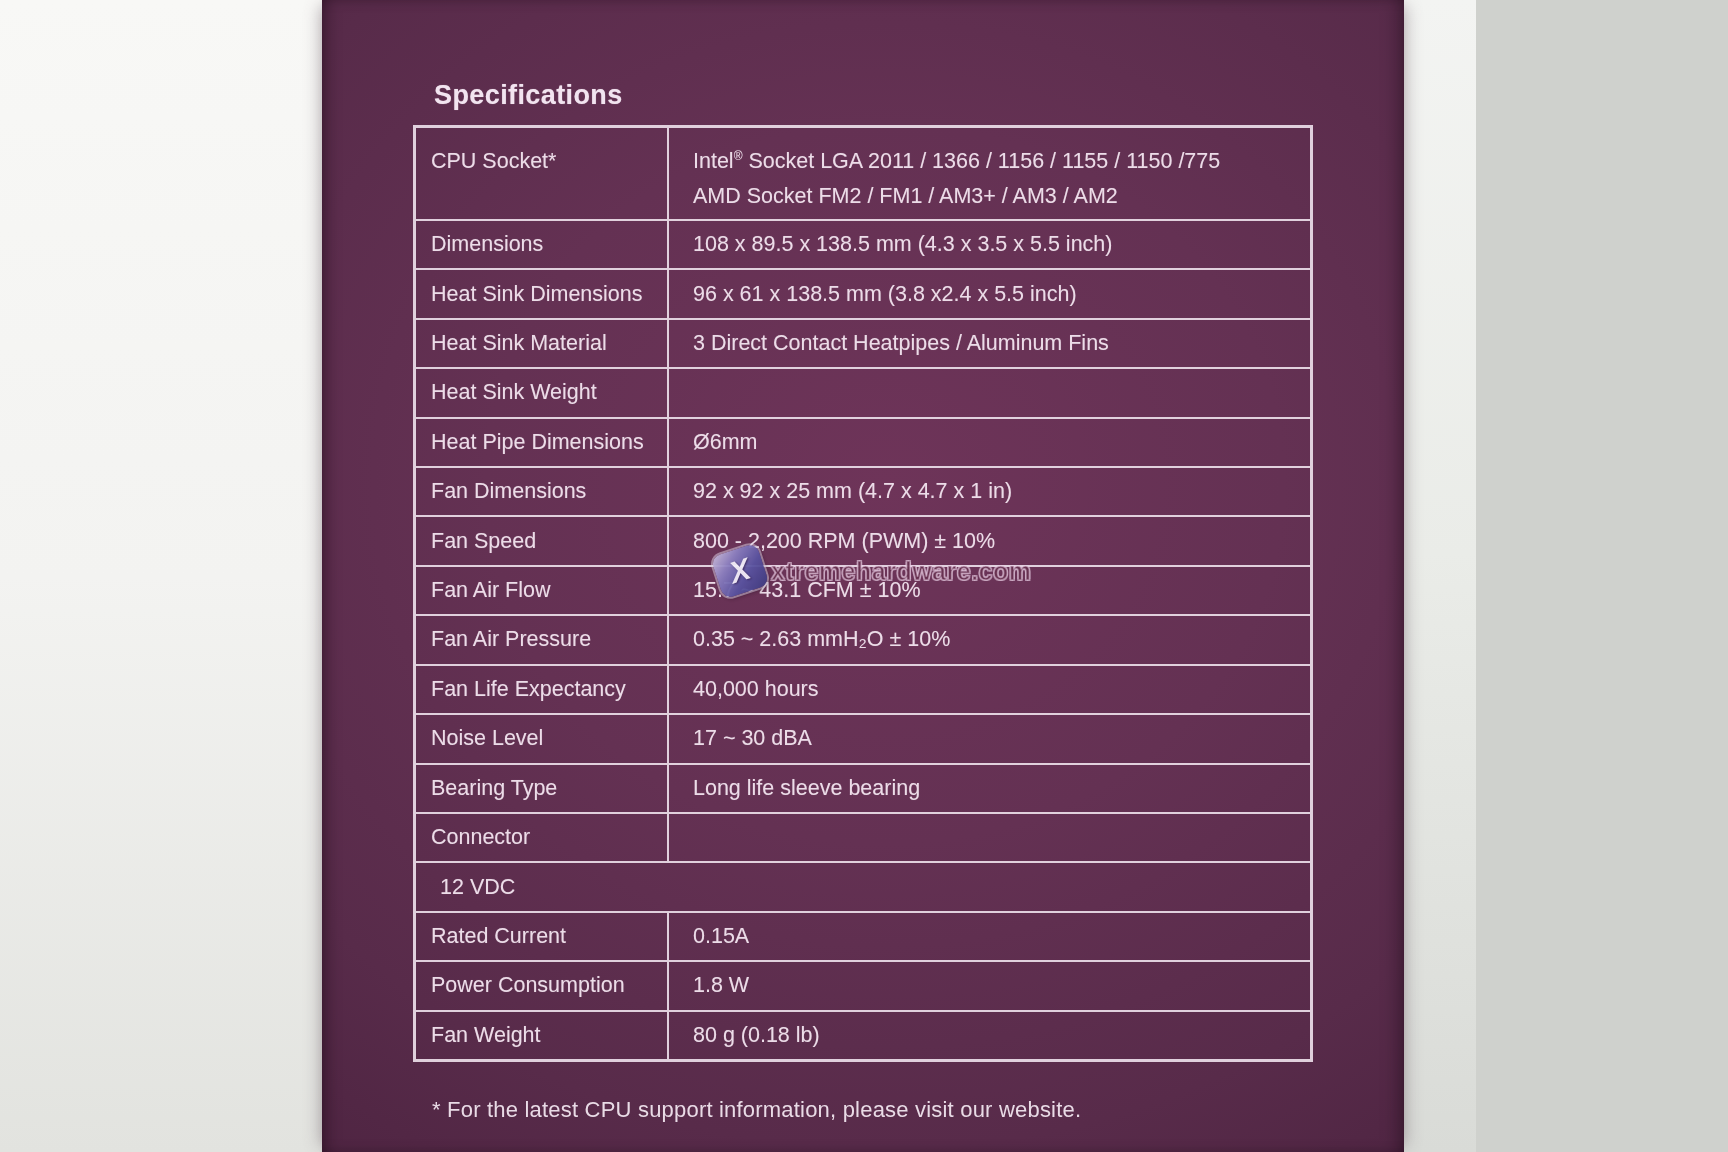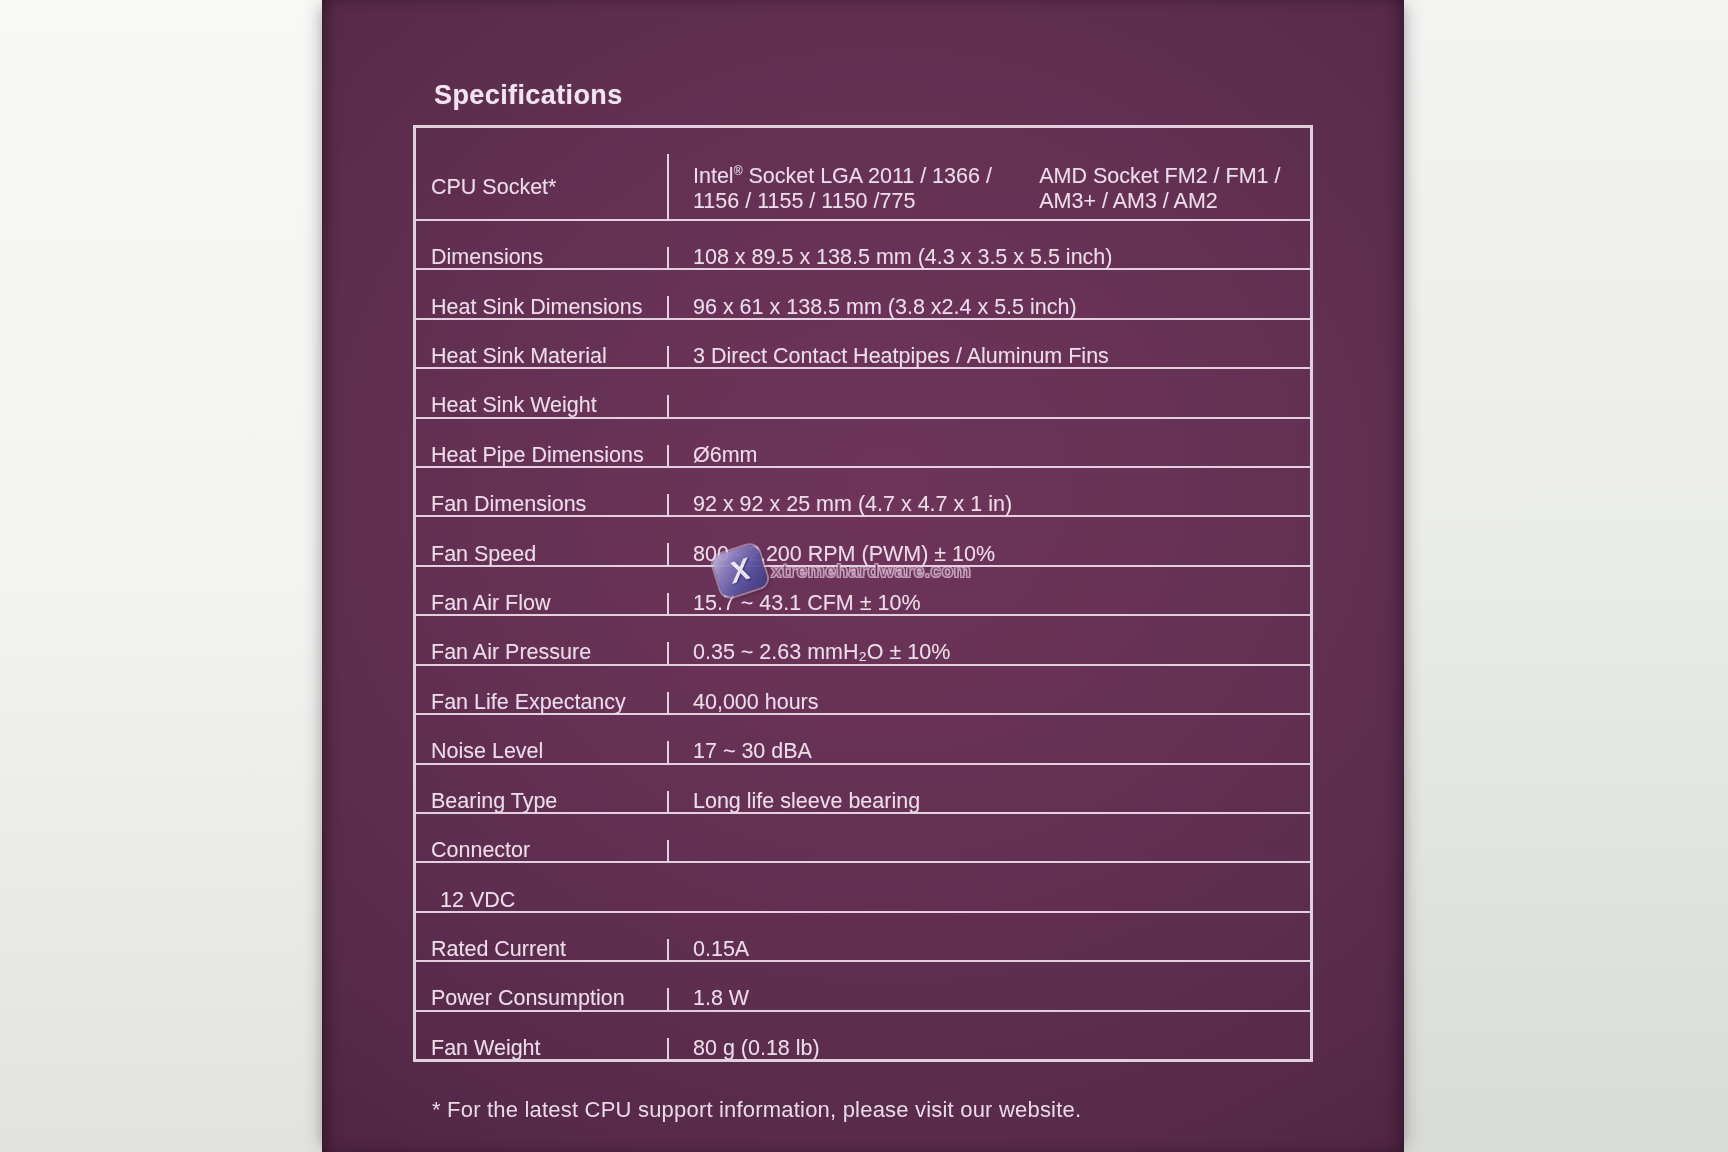--- a/index.html
+++ b/index.html
@@ -1,18 +1,18 @@
 <!DOCTYPE html>
 <html><head>
 <meta charset="utf-8">
 <style>
   html,body { margin:0; padding:0; }
   body { background:#cfd1cd; font-family:"Liberation Sans", sans-serif; }
 
-  .stage { position:relative; width:1728px; height:1152px; overflow:hidden;
+  .stage { position:relative; width:1476px; height:1152px; overflow:hidden;
            background:#0ea5e9; }
 
   
   .bg-left  { position:absolute; left:0; top:0; width:324px; height:100%;
               background:linear-gradient(180deg,#f8f8f6 0%,#f3f3f1 50%,#e2e3df 100%); }
   .bg-right { position:absolute; left:1402px; right:0; top:0; height:100%;
               background:linear-gradient(180deg,#f3f4f2 0%,#eaece8 48%,#d9dbd7 100%); }
 
   
   .box { position:absolute; left:322px; top:0; width:1082px; height:1152px;
@@ -27,43 +27,43 @@
 
   :root { --line: rgba(236,222,233,.92); --txt:#ecdce8; }
 
   .spec-table { position:absolute; left:91px; top:125px; width:900px; height:937px;
                 display:flex; flex-direction:column;
                 border:3px solid var(--line); box-sizing:border-box; }
   .row { flex:1; display:flex; min-height:0; }
   .row.tall { flex:1.92; }
   .row + .row { border-top:2px solid var(--line); }
   .cell { color:var(--txt); font-size:21.5px; box-sizing:border-box;
-          text-shadow:0 0 1px rgba(250,235,248,.25);margin-top:26px; }
+          text-shadow:0 0 1px rgba(250,235,248,.25); }
   .cell.label { width:253px; border-right:2px solid var(--line);
                 display:flex; align-items:center; padding-left:15px; }
   .cell.value { flex:1; display:flex; align-items:center; padding-left:24px; }
   .row.tall .cell.label { align-items:flex-start; padding-top:21px; }
-  .row.tall .cell.value { flex-direction:row; align-items:flex-start;
-                          justify-content:flex-start; padding-top:10px; gap:10px; }
+  .row.tall .cell.value { flex-direction:column; align-items:flex-start;
+                          justify-content:center; padding-top:10px; gap:10px; }
   .vline { line-height:25px; }
   sup { font-size:12px; line-height:0; }
 
   .footnote { position:absolute; left:110px; top:1097px; font-size:22px;
               color:#e9dbe6; letter-spacing:.2px; }
 
   
   .watermark { position:absolute; left:394px; top:549px; display:flex;
                align-items:center; gap:7px; z-index:5; opacity:.95; }
   .wm-badge { width:48px; height:44px; border-radius:10px; transform:rotate(-18deg);
               background:linear-gradient(140deg,#cdbfdc 0%,#8b7fc0 30%,#5a53a0 62%,#3f3a7e 100%);
               box-shadow:0 0 0 2px rgba(230,220,240,.5), 1px 2px 4px rgba(30,10,25,.5);
               display:flex; align-items:center; justify-content:center; }
   .wm-x { color:#f2eefa; font-weight:bold; font-style:italic; font-size:30px;
           text-shadow:1px 1px 2px rgba(40,20,70,.65); }
-  .wm-text { font-size:19px; font-weight:bold; letter-spacing:.5px;
+  .wm-text { font-size:25px; font-weight:bold; letter-spacing:.5px;
              color:rgba(88,30,62,.88);
              -webkit-text-stroke:1.5px rgba(228,198,222,.55);
              text-shadow:-1px -1px 0 rgba(235,210,230,.45), 1px -1px 0 rgba(235,210,230,.45),
                          -1px 1px 0 rgba(235,210,230,.45), 1px 1px 0 rgba(235,210,230,.45); }
 </style>
 </head>
 <body>
 
 <div class="stage">
   <div class="bg-left"></div>

